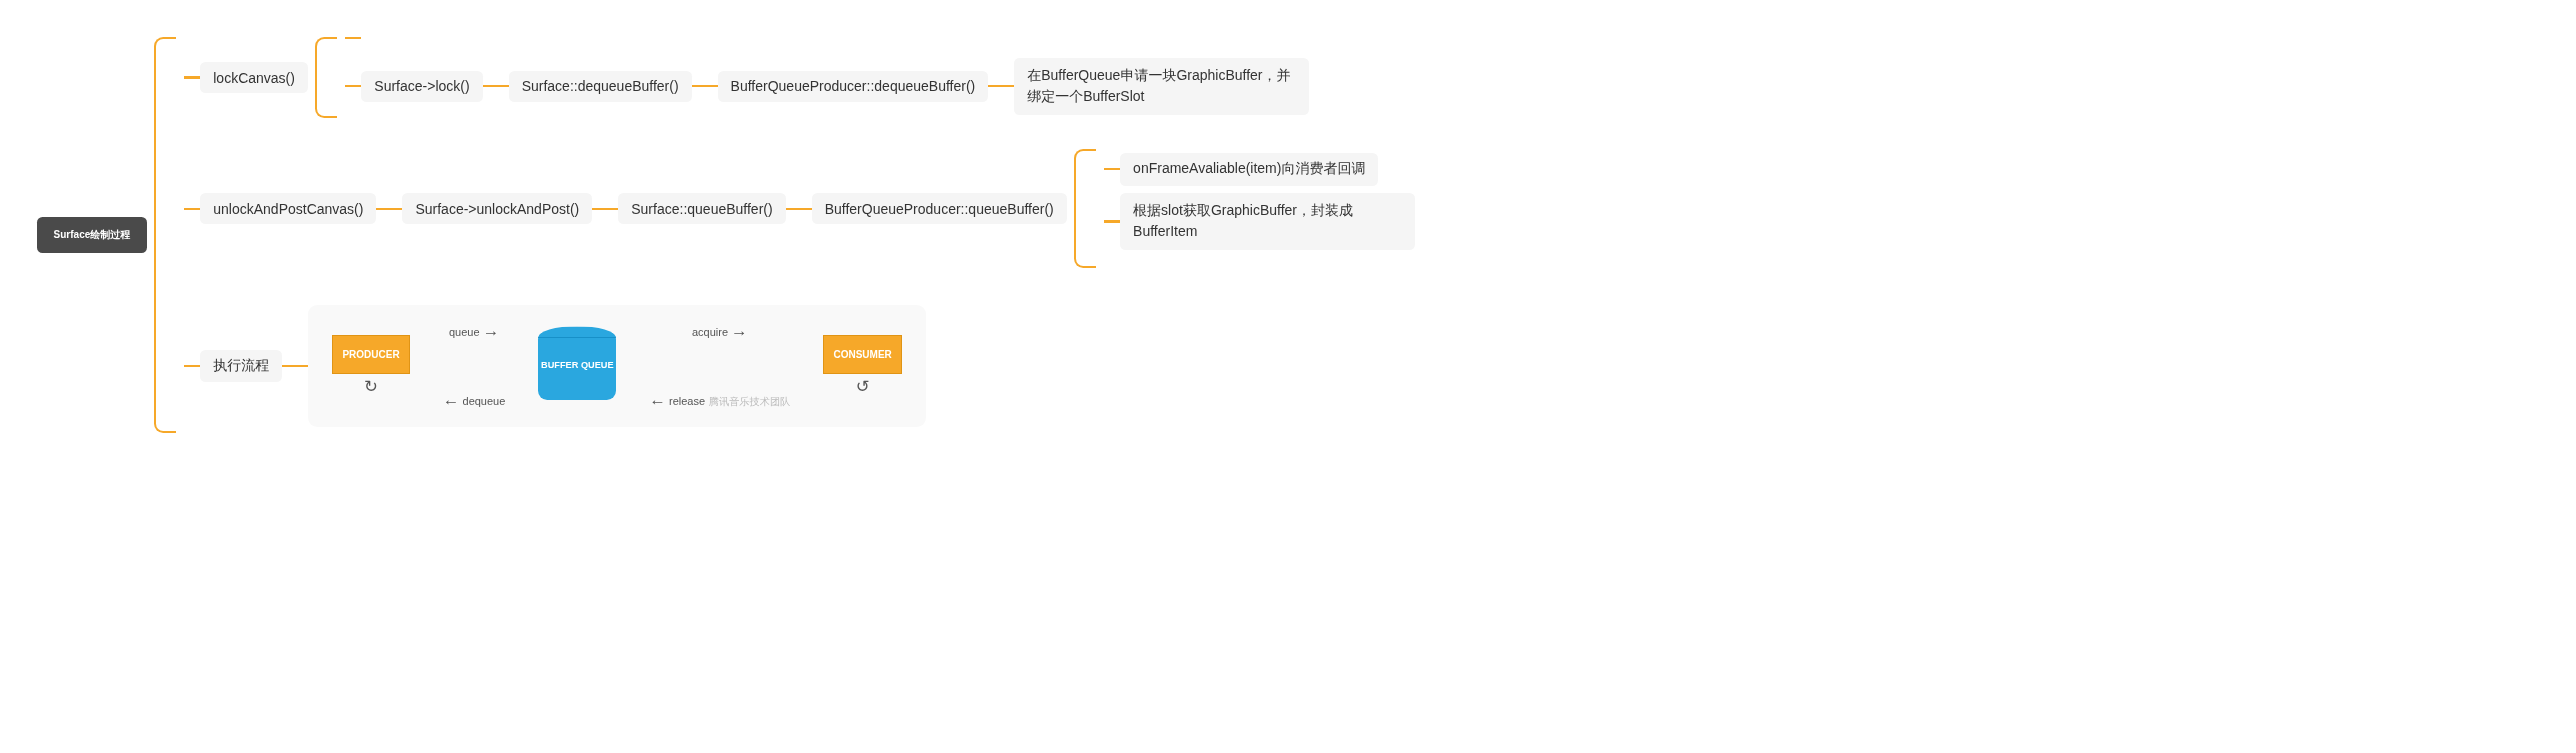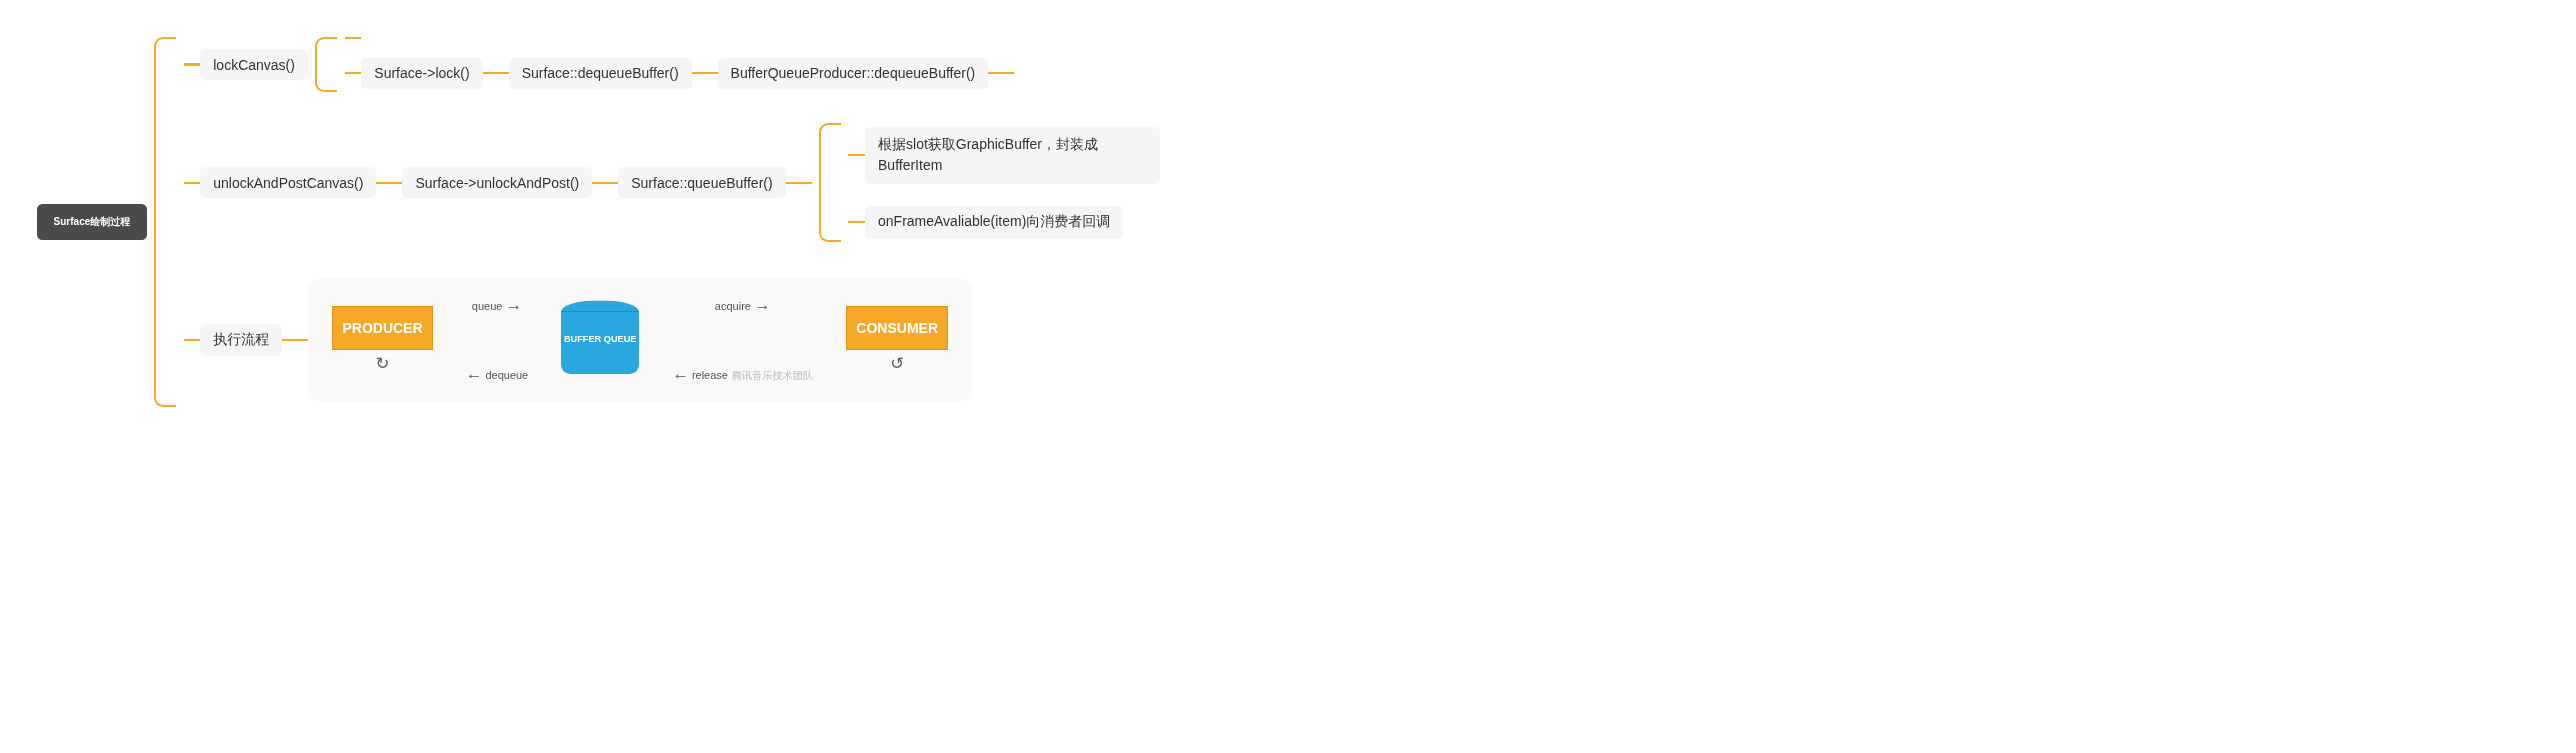--- a/index.html
+++ b/index.html
@@ -68,21 +68,21 @@
     border-radius: 9.2px;
     background: #f9f9f9;
     padding: 16.6px 24px;
     display: flex;
     align-items: center;
     gap: 33px;
     margin: 5.5px 0;
   }
   .flow-col { display:flex; flex-direction:column; align-items:center; gap:3.7px; }
   .producer, .consumer {
-    background: #f6a829; color:#fff; font-size:14px; font-weight:700;
+    background: #f6a829; color:#fff; font-size:10px; font-weight:700;
     padding: 13px 9.2px; border:0.9px solid #e09415;
   }
   .bufferq {
     width: 78px; height: 68px;
     background: #2aa7df;
     border-radius: 7.4px 7.4px 9.2px 9.2px;
     position: relative;
     display:flex; align-items:center; justify-content:center;
     color:#fff; font-size:9.2px; font-weight:700; text-align:center; line-height:1.2;
   }
@@ -115,42 +115,44 @@
           <div class="hline-short"></div>
         </div>
         <div class="row">
           <div class="hline-short"></div>
           <span class="node">Surface-&gt;lock()</span>
           <div class="hline"></div>
           <span class="node">Surface::dequeueBuffer()</span>
           <div class="hline"></div>
           <span class="node">BufferQueueProducer::dequeueBuffer()</span>
           <div class="hline"></div>
+          <span class="node wide-node">在BufferQueue申请一块GraphicBuffer，并绑定一个BufferSlot</span>
         </div>
       </div>
     </div>
 
     <div class="row" style="margin-bottom:31px;">
       <div class="hline-short"></div>
       <span class="node">unlockAndPostCanvas()</span>
       <div class="hline"></div>
       <span class="node">Surface-&gt;unlockAndPost()</span>
       <div class="hline"></div>
       <span class="node">Surface::queueBuffer()</span>
       <div class="hline"></div>
+      <span class="node">BufferQueueProducer::queueBuffer()</span>
 
       <div class="bracket"></div>
       <div class="children">
+        <div class="row">
+          <div class="hline-short"></div>
+          <span class="node">onFrameAvaliable(item)向消费者回调</span>
+        </div>
         <div class="row" style="margin-bottom:14.8px;">
           <div class="hline-short"></div>
           <span class="node wide-node">根据slot获取GraphicBuffer，封装成BufferItem</span>
-        </div>
-        <div class="row">
-          <div class="hline-short"></div>
-          <span class="node">onFrameAvaliable(item)向消费者回调</span>
         </div>
       </div>
     </div>
 
     <div class="row">
       <div class="hline-short"></div>
       <span class="node">执行流程</span>
       <div class="hline"></div>
 
       <div class="flow-box">

